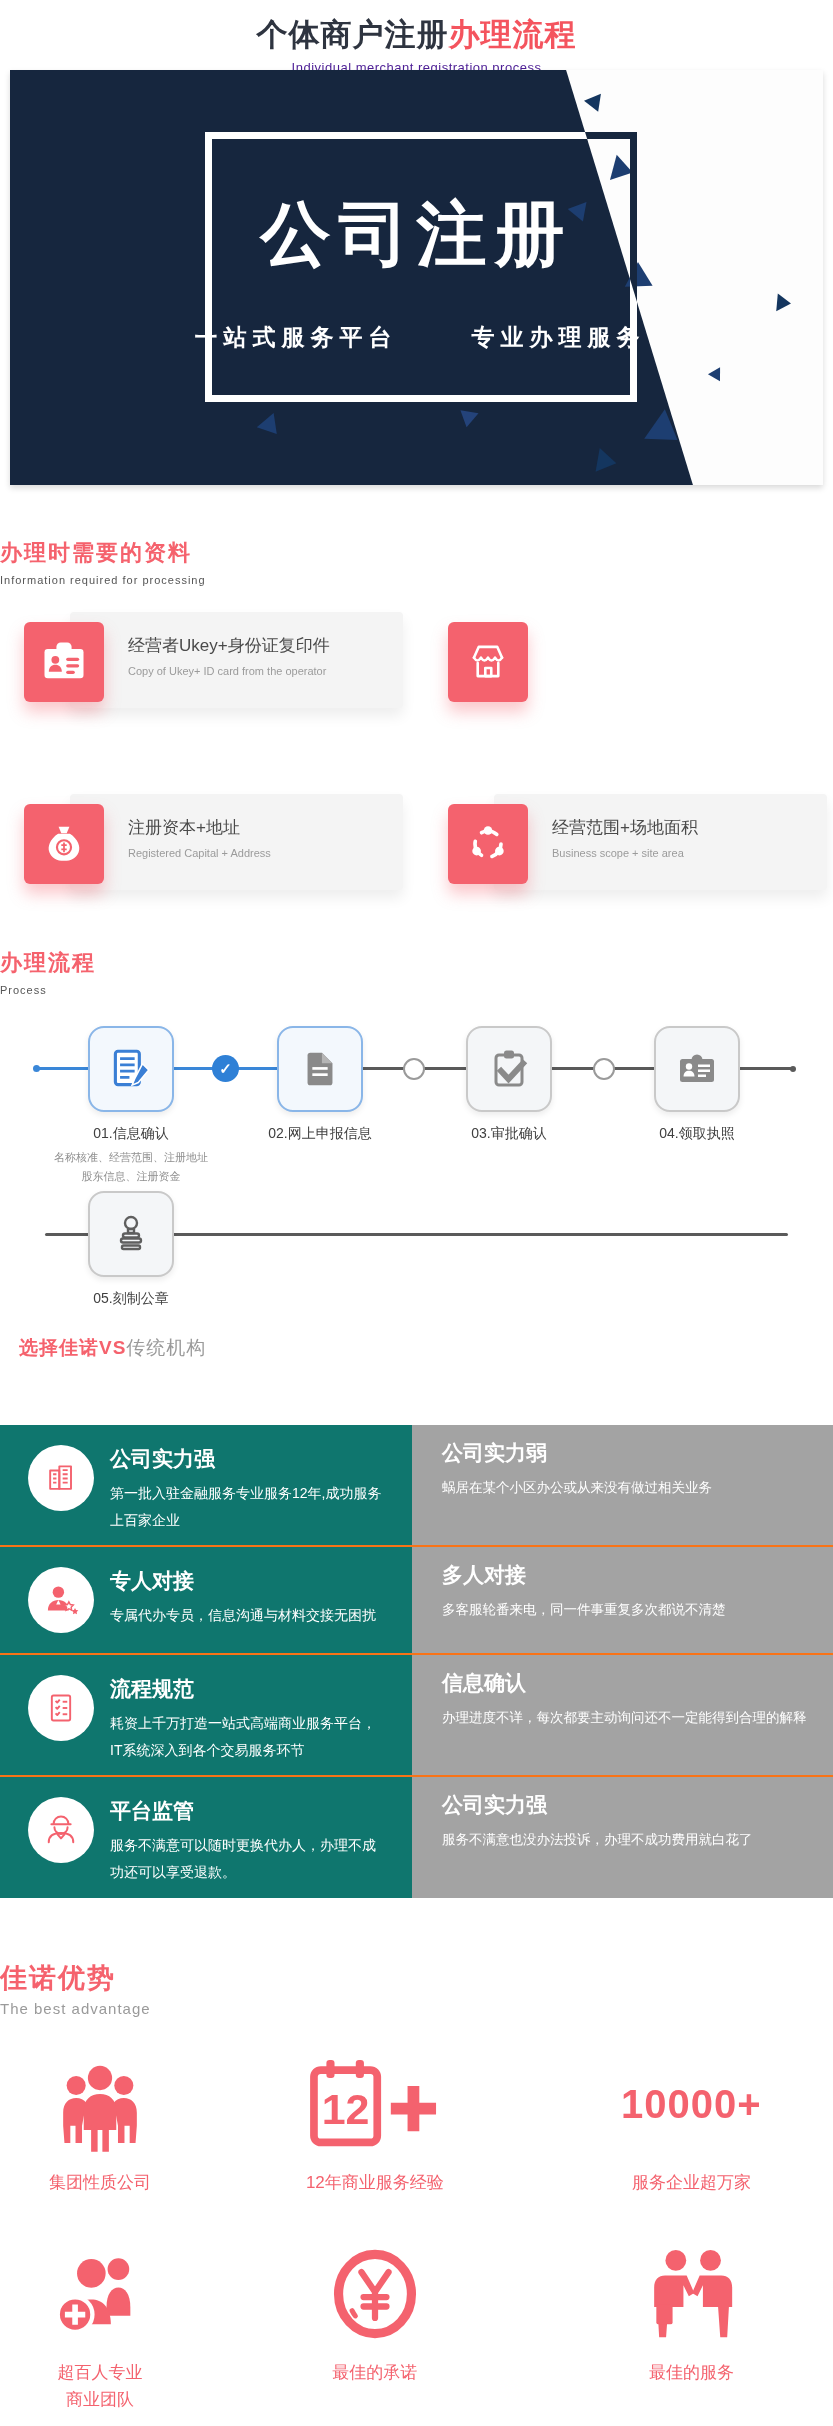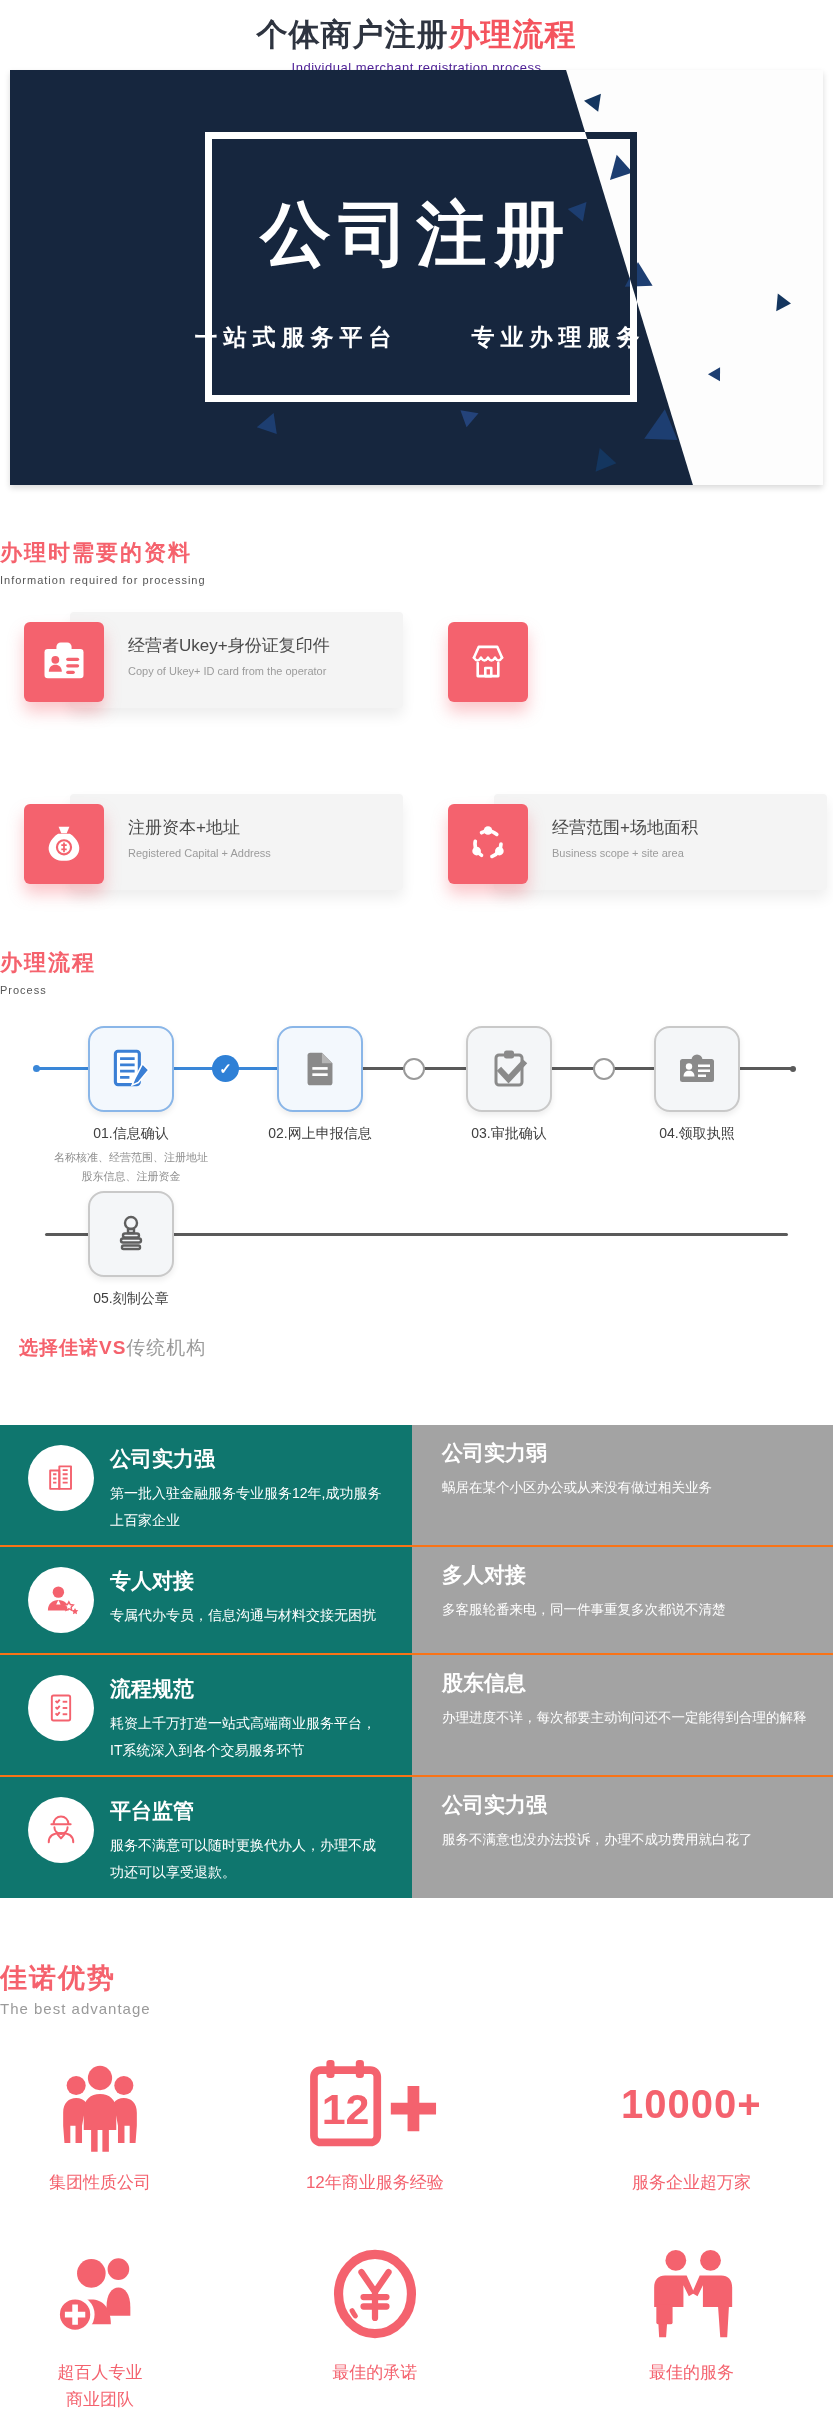--- a/index.html
+++ b/index.html
@@ -342,21 +342,21 @@
           <path d="M17.5 23 l2 2 l3 -3.5"></path>
             <path d="M26 24 h5.5"></path>
           <path d="M17.5 30.5 l2 2 l3 -3.5"></path>
             <path d="M26 31.5 h5.5"></path>
         </svg>
       </div>
       <div class="vs-title">流程规范</div>
       <div class="vs-text">耗资上千万打造一站式高端商业服务平台，IT系统深入到各个交易服务环节</div>
     </div>
     <div class="vs-right">
-      <div class="vs-title">股东信息</div>
+      <div class="vs-title">信息确认</div>
       <div class="vs-text">办理进度不详，每次都要主动询问还不一定能得到合理的解释</div>
     </div>
   </div>
 
   <div class="vs-row">
     <div class="vs-left">
       <div class="vs-icon-circle">
         <svg width="42" height="42" viewBox="0 0 48 48" fill="none" stroke="#f4626e" stroke-width="2.3" stroke-linecap="round" stroke-linejoin="round">
           <path d="M15.5 17 a8.5 8.5 0 0 1 17 0"></path>
           <path d="M13 17.5 h22"></path>

